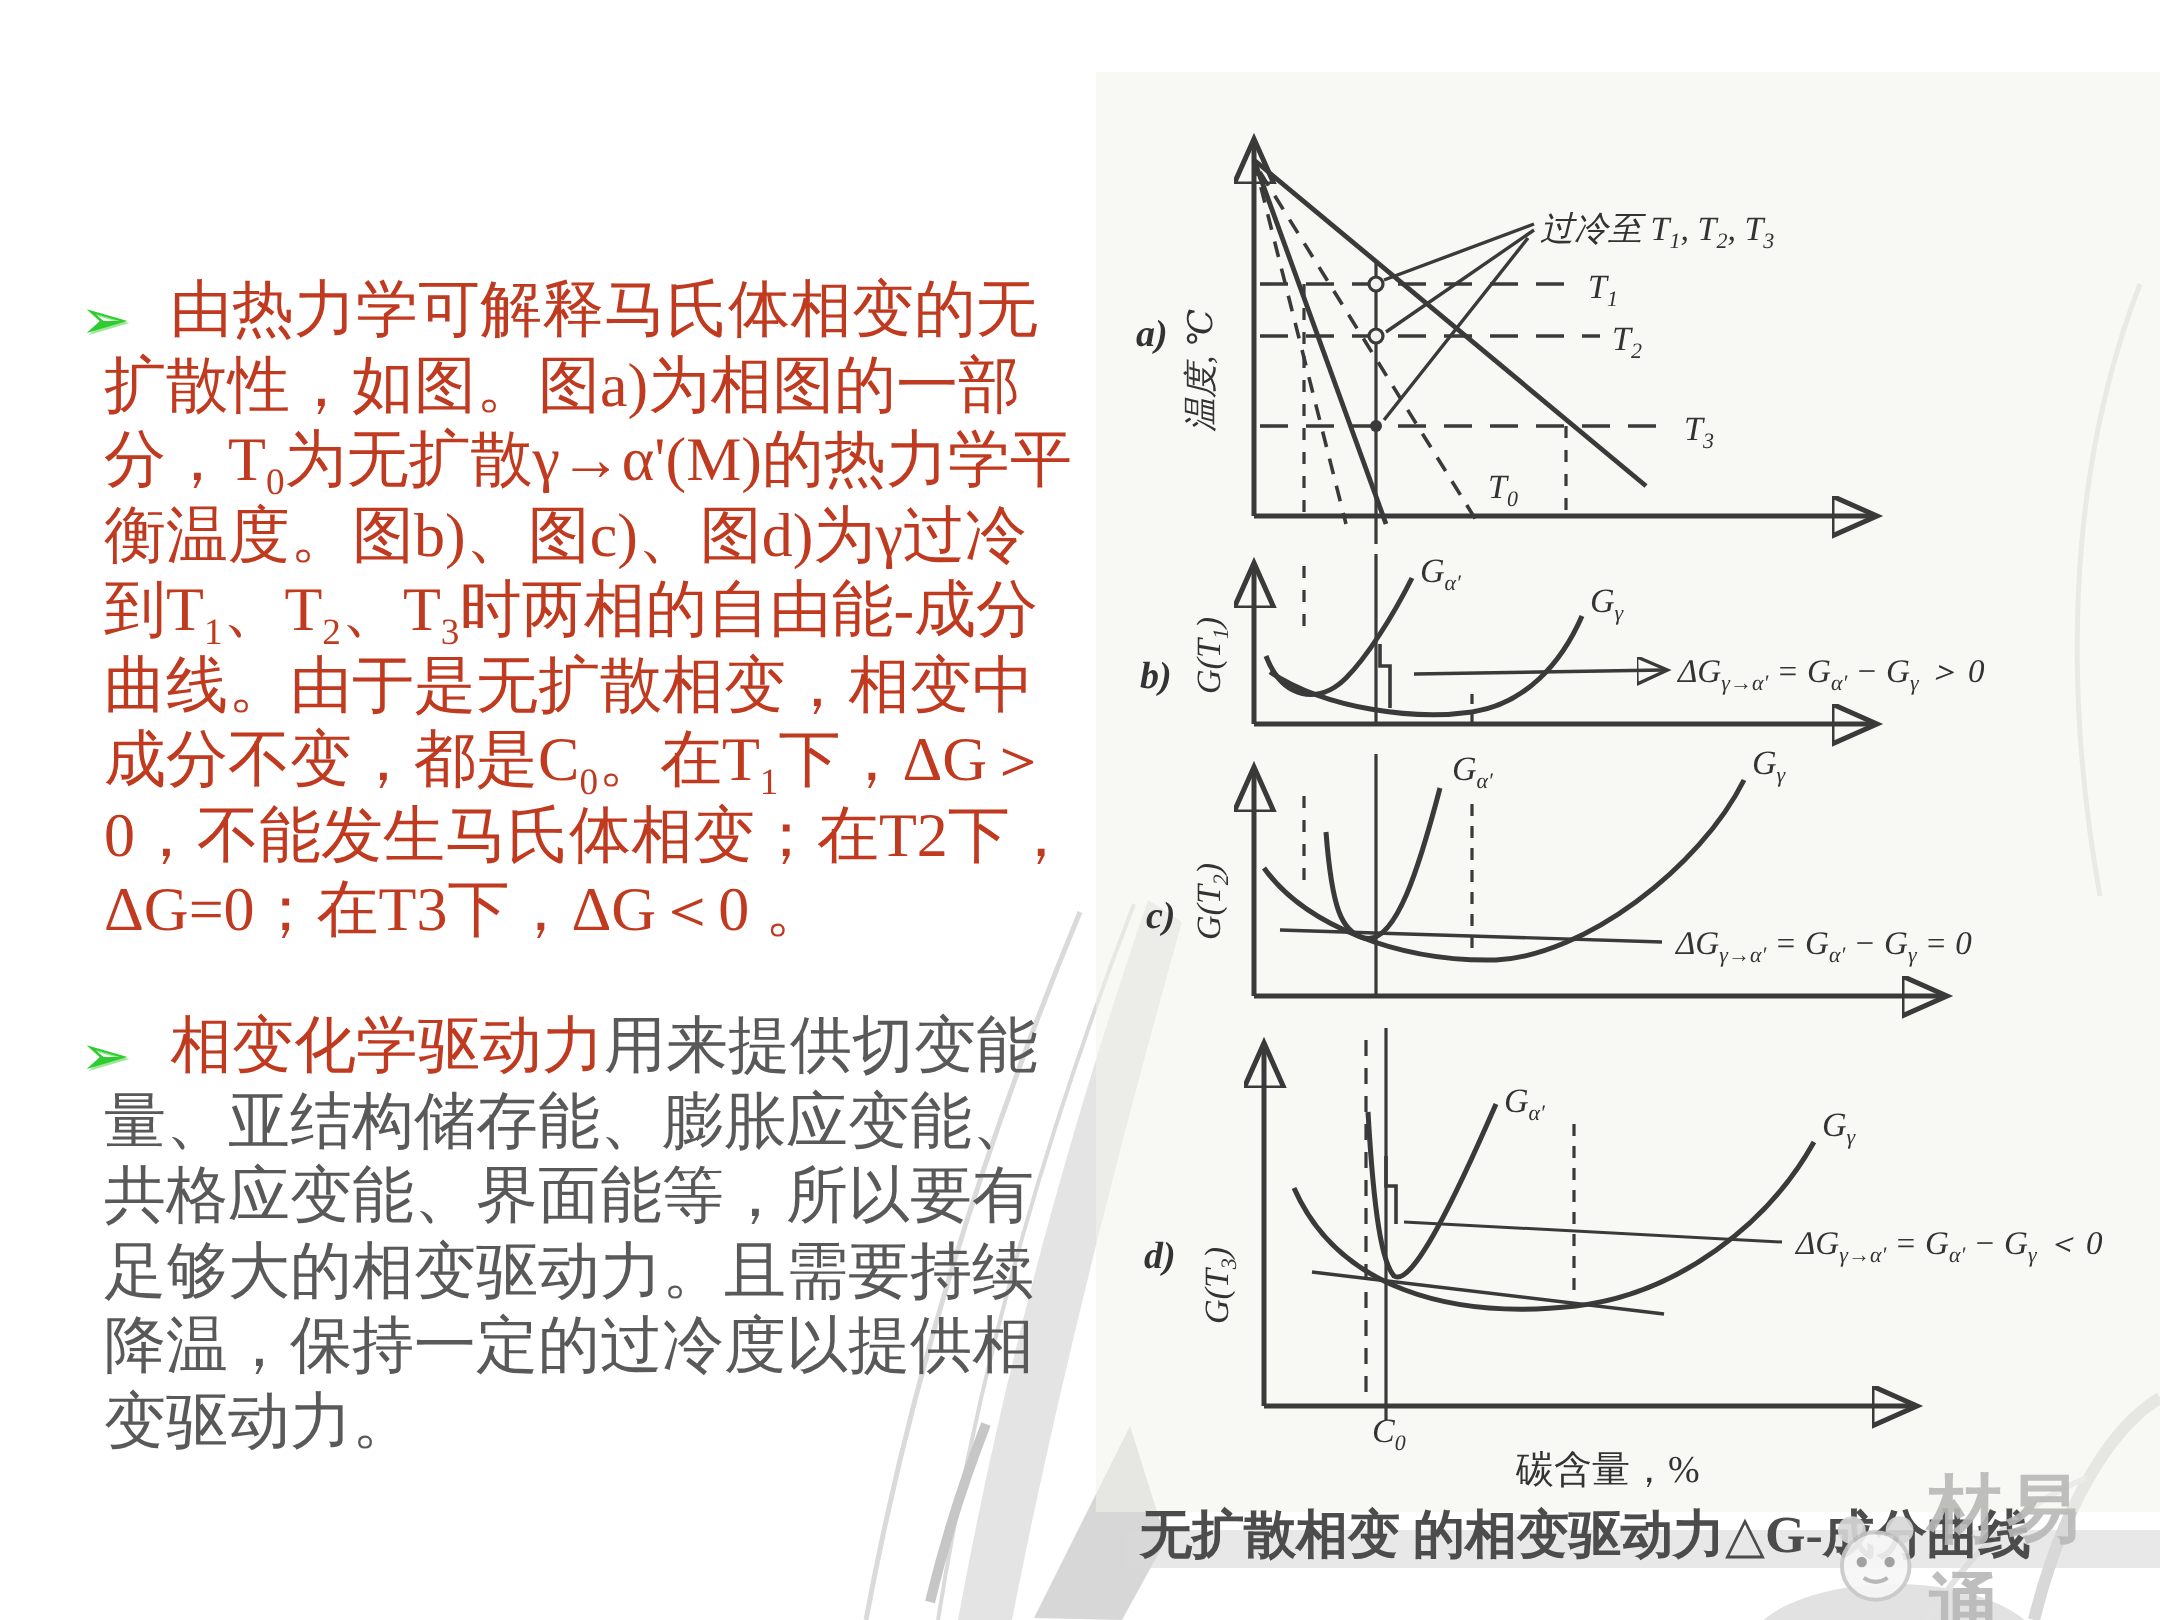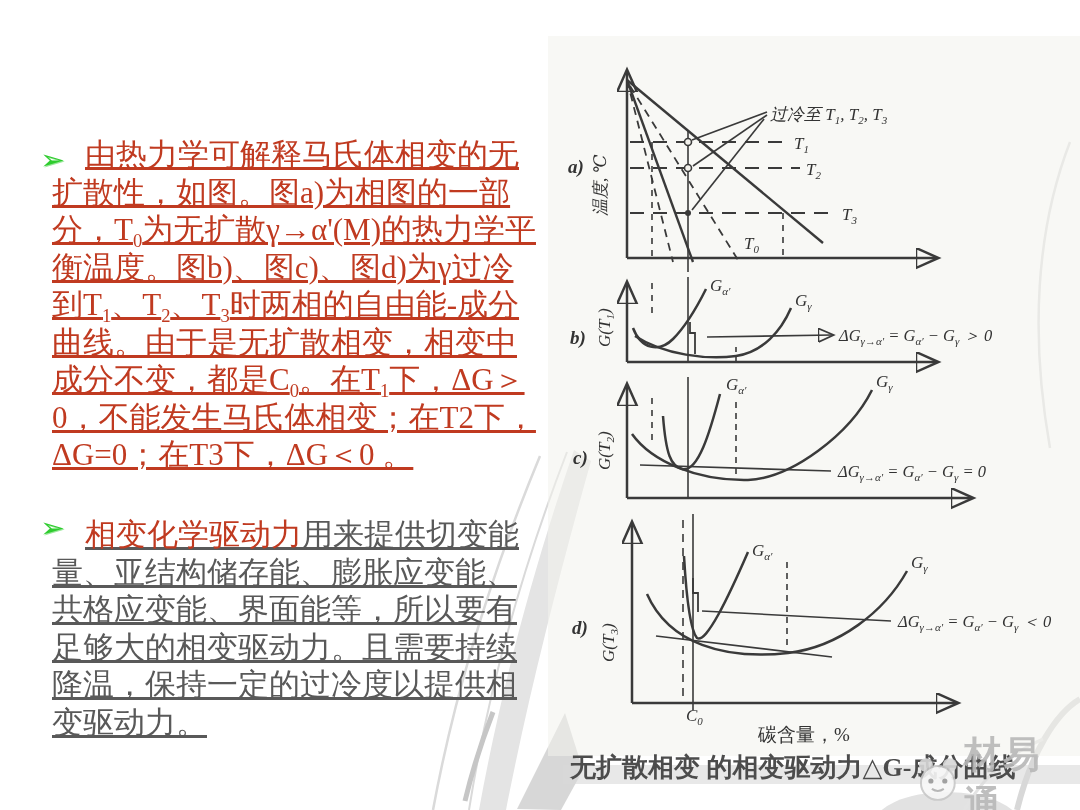--- a/index.html
+++ b/index.html
@@ -7,23 +7,23 @@
          font-family:"Liberation Serif","DejaVu Serif",serif;}
   svg{display:block;}
   .deco{position:absolute;left:0;top:0;z-index:0;}
   .bullets{position:absolute;left:0;top:0;z-index:2;}
   .bullet{position:absolute;width:540px;}
   .b1{left:12px;top:136px;}
   .b2{left:12px;top:504px;}
   .marker{position:absolute;left:28px;top:6px;font-size:30px;color:#2ecc2e;
           text-shadow:1px 1px 0 #9be89b;transform:scaleY(.9);}
   .para{margin:0;padding-left:40px;width:486px;font-size:31px;line-height:37.5px;
-        text-indent:33px;letter-spacing:0;text-decoration:underline;}
+        text-indent:33px;letter-spacing:0;}
   .red{color:#c03a20;}
-  .gray{color:#595959;margin-top:12px;}
+  .gray{color:#595959;}
   sub{font-size:.6em;line-height:0;}
   .fig{position:absolute;left:540px;top:0;z-index:1;}
   .fig path,.fig polyline{stroke:#3a3a3a;fill:none;}
   .fig text{fill:#333;font-family:"Liberation Serif","DejaVu Serif",serif;}
   .flab{font-size:17px;font-style:italic;}
   .ftag{font-size:19px;font-style:italic;font-weight:bold;}
   .fann{font-size:16.5px;font-style:italic;}
   .ts{font-size:11px;}
   .cap-band{position:absolute;left:563px;top:765px;width:517px;height:19px;
             background:#d9d9d9;opacity:.6;z-index:2;}

